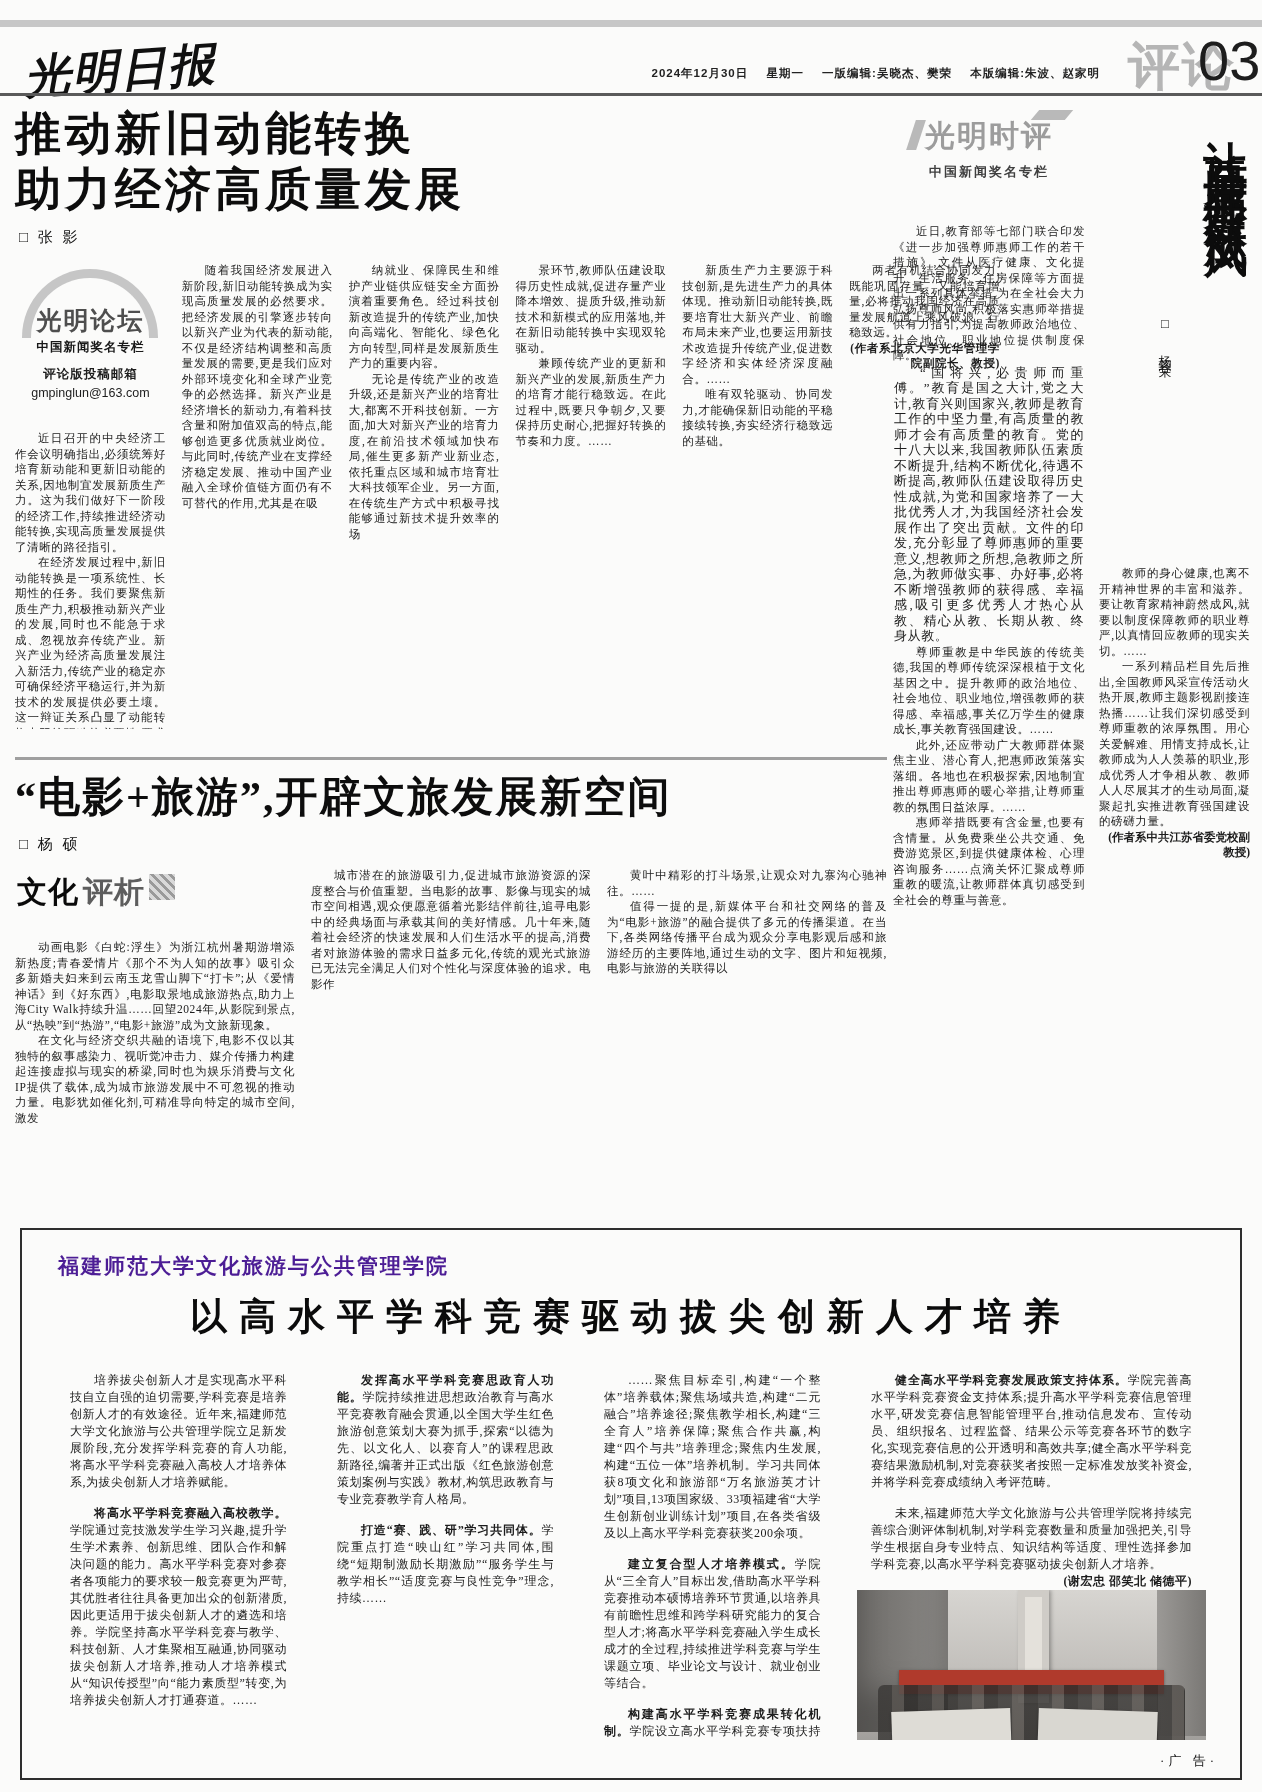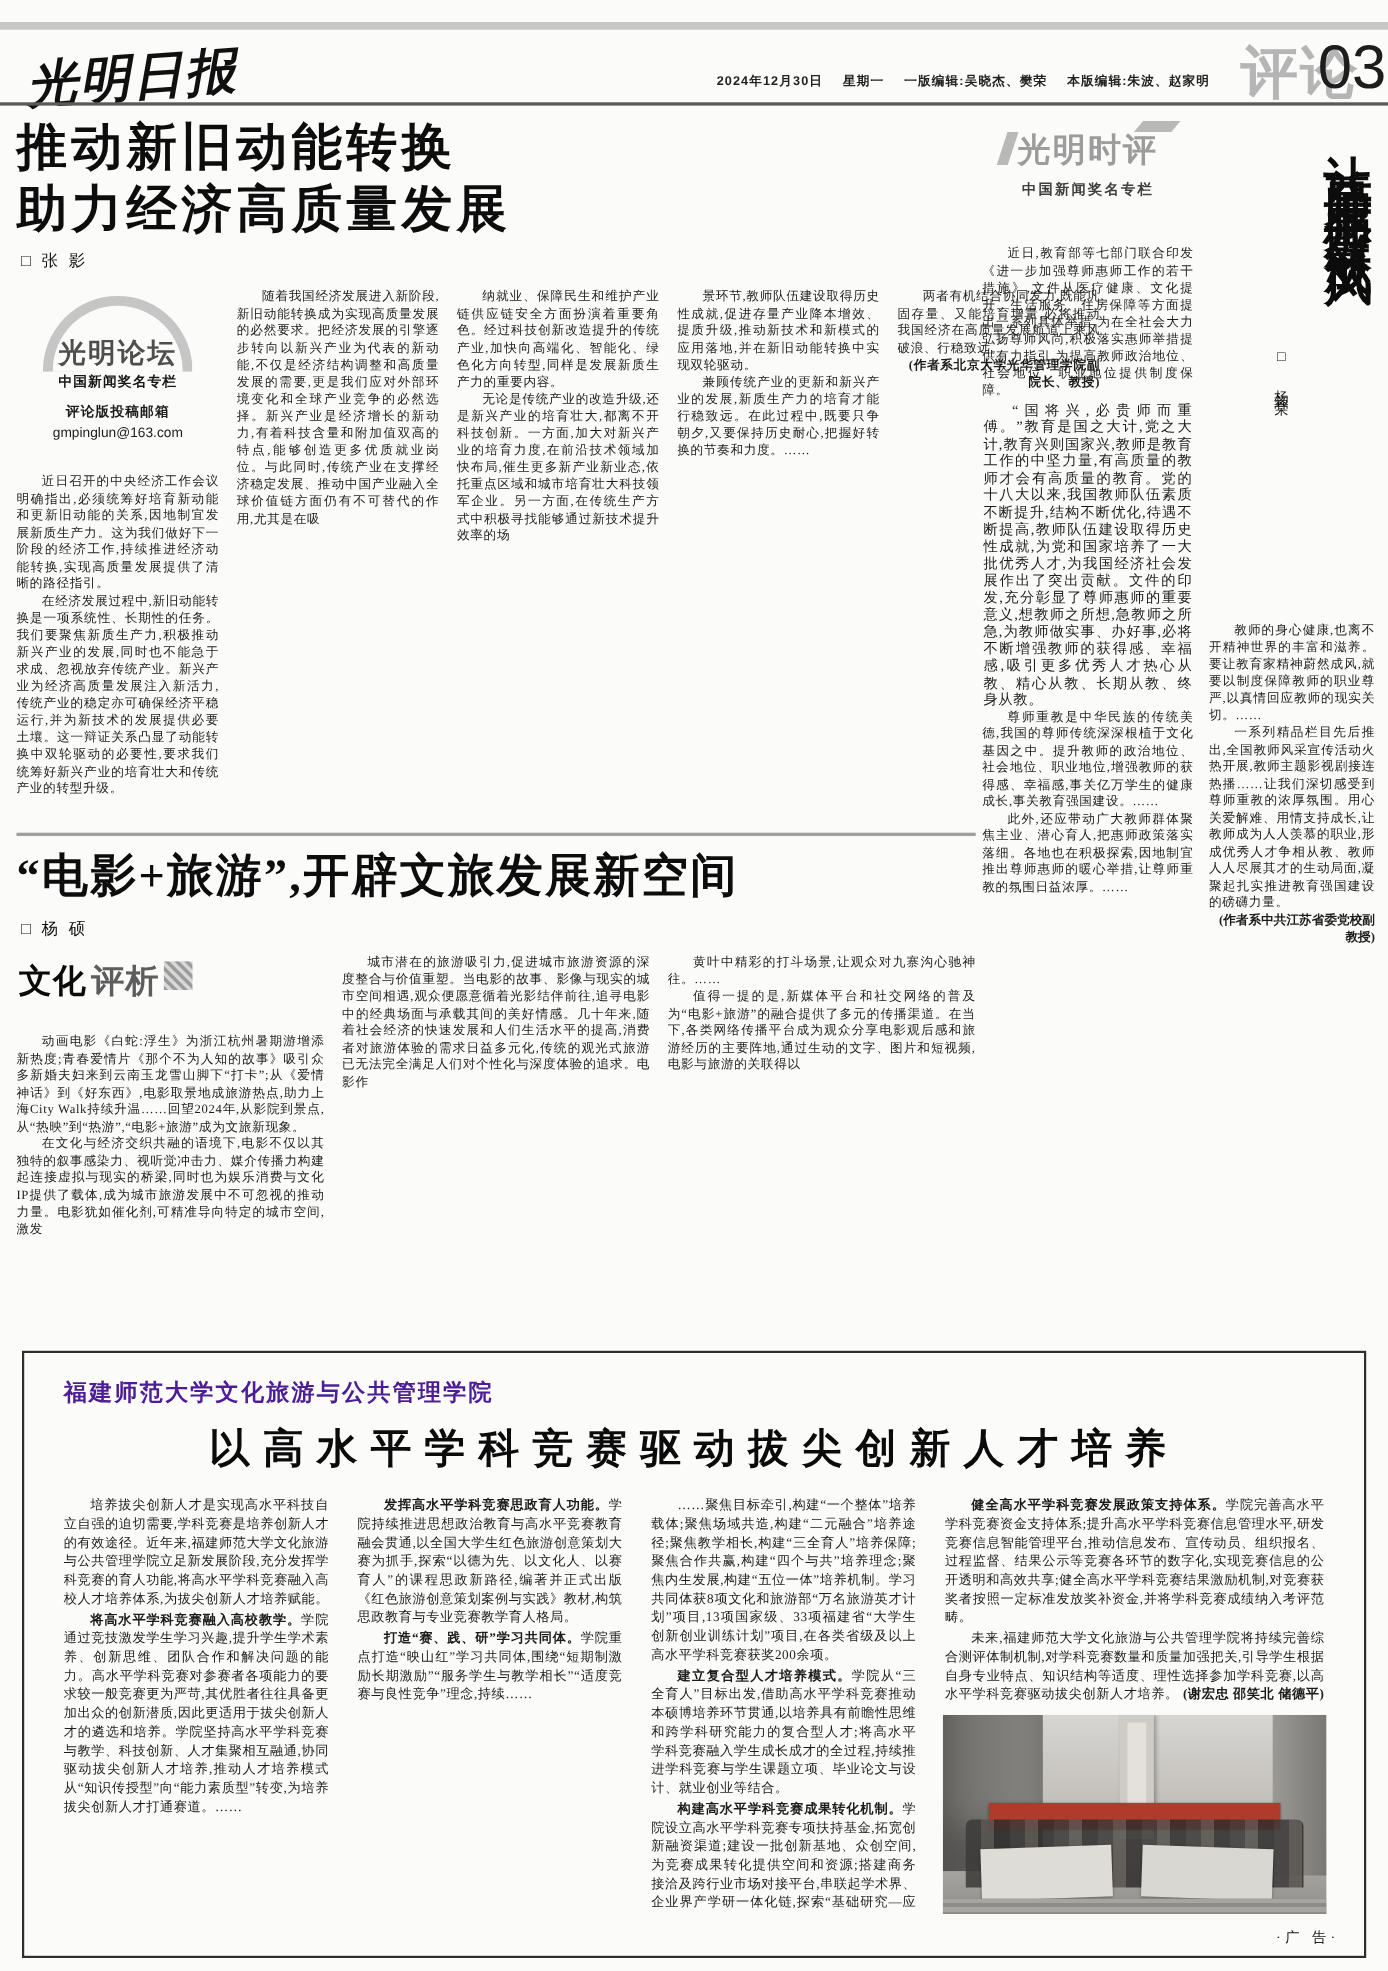--- a/index.html
+++ b/index.html
@@ -45,21 +45,21 @@
   
   .vblock{display:flex;justify-content:flex-end;height:452px;overflow:hidden;}
   .vtitle{writing-mode:vertical-rl;font-size:44px;font-weight:bold;letter-spacing:12px;color:#0c0c0c;line-height:1.15;}
   .vauthor{writing-mode:vertical-rl;font-size:13px;letter-spacing:5px;color:#111;margin:210px 26px 0 0;}
   
   .advbox{border:2px solid #2e2e2e;background:#fbfbfa;}
   .adv-kicker{font-family:"Liberation Sans","DejaVu Sans",sans-serif;font-size:21px;font-weight:bold;letter-spacing:2px;color:#4c1d95;}
   .adv-title{font-size:37px;font-weight:bold;letter-spacing:12px;text-align:center;color:#0b0b0b;}
   .adv-cols{display:flex;gap:22px;overflow:hidden;}
   .adv-col{overflow:hidden;text-align:justify;}
-  .adv-col p{margin:2px;text-indent:2em;font-size:12px;line-height:17px;letter-spacing:.5px;}
+  .adv-col p{margin:14px;text-indent:2em;font-size:12px;line-height:17px;letter-spacing:.5px;}
   .adv-col p strong{letter-spacing:.5px;}
   .adv-byline{font-weight:bold;text-align:right;text-indent:0 !important;}
   .ad-mark{font-size:13px;letter-spacing:4px;color:#222;}
   
   .photo{position:relative;width:100%;height:182px;margin-top:10px;overflow:hidden;
          background:linear-gradient(180deg,#d7d5d1 0%,#bdbab6 55%,#8f8d8a 100%);}
   .photo .bld-l{position:absolute;left:0;top:0;width:26%;height:78%;background:linear-gradient(90deg,#6f6d6a,#8a8885);box-shadow:inset 0 -40px 30px rgba(0,0,0,.25);}
   .photo .bld-r{position:absolute;right:0;top:0;width:14%;height:80%;background:linear-gradient(90deg,#9b9996,#7a7875);}
   .photo .pillar{position:absolute;left:46%;top:0;width:9%;height:62%;background:#cfccc7;box-shadow:2px 0 4px rgba(0,0,0,.3);}
   .photo .sign{position:absolute;left:48%;top:4%;width:5%;height:50%;background:#e4e1db;}
@@ -111,20 +111,24 @@
       </div>
       <div class="col">
         <p>纳就业、保障民生和维护产业链供应链安全方面扮演着重要角色。经过科技创新改造提升的传统产业,加快向高端化、智能化、绿色化方向转型,同样是发展新质生产力的重要内容。</p>
         <p>无论是传统产业的改造升级,还是新兴产业的培育壮大,都离不开科技创新。一方面,加大对新兴产业的培育力度,在前沿技术领域加快布局,催生更多新产业新业态,依托重点区域和城市培育壮大科技领军企业。另一方面,在传统生产方式中积极寻找能够通过新技术提升效率的场</p>
       </div>
       <div class="col">
         <p>景环节,教师队伍建设取得历史性成就,促进存量产业降本增效、提质升级,推动新技术和新模式的应用落地,并在新旧动能转换中实现双轮驱动。</p>
         <p>兼顾传统产业的更新和新兴产业的发展,新质生产力的培育才能行稳致远。在此过程中,既要只争朝夕,又要保持历史耐心,把握好转换的节奏和力度。……</p>
       </div>
       <div class="col">
+        <p>新质生产力主要源于科技创新,是先进生产力的具体体现。推动新旧动能转换,既要培育壮大新兴产业、前瞻布局未来产业,也要运用新技术改造提升传统产业,促进数字经济和实体经济深度融合。……</p>
+        <p>唯有双轮驱动、协同发力,才能确保新旧动能的平稳接续转换,夯实经济行稳致远的基础。</p>
+      </div>
+      <div class="col">
         <p>两者有机结合协同发力,既能巩固存量、又能培育增量,必将推动我国经济在高质量发展航道上乘风破浪、行稳致远。</p>
         <p class="attr">(作者系北京大学光华管理学院副院长、教授)</p>
       </div>
     </div>
   </section>
 
   <div class="abs" style="left:15px;top:757px;width:872px;height:3px;background:#9f9f9f;"></div>
 
   <section class="abs" style="left:15px;top:772px;width:872px;height:422px;">
     <div class="h1" style="font-size:42px;letter-spacing:2px;">“电影+旅游”,开辟文旅发展新空间</div>
@@ -158,20 +162,21 @@
             <span class="slash-l"></span>
             <span class="slash-r"></span>
             <span>光明时评</span>
           </span>
           <div class="ss">中国新闻奖名专栏</div>
         </div>
         <p style="margin:0;text-indent:2em;font-size:11.5px;line-height:15.5px;letter-spacing:.6px;">近日,教育部等七部门联合印发《进一步加强尊师惠师工作的若干措施》,文件从医疗健康、文化提升、生活服务、住房保障等方面提出一系列具体举措,为在全社会大力弘扬尊师风尚,积极落实惠师举措提供有力指引,为提高教师政治地位、社会地位、职业地位提供制度保障。</p>
         <p style="margin:1px;text-indent:2em;font-size:13px;line-height:15.5px;letter-spacing:.6px;">“国将兴,必贵师而重傅。”教育是国之大计,党之大计,教育兴则国家兴,教师是教育工作的中坚力量,有高质量的教师才会有高质量的教育。党的十八大以来,我国教师队伍素质不断提升,结构不断优化,待遇不断提高,教师队伍建设取得历史性成就,为党和国家培养了一大批优秀人才,为我国经济社会发展作出了突出贡献。文件的印发,充分彰显了尊师惠师的重要意义,想教师之所想,急教师之所急,为教师做实事、办好事,必将不断增强教师的获得感、幸福感,吸引更多优秀人才热心从教、精心从教、长期从教、终身从教。</p>
         <p style="margin:0;text-indent:2em;font-size:11.5px;line-height:15.5px;letter-spacing:.6px;">尊师重教是中华民族的传统美德,我国的尊师传统深深根植于文化基因之中。提升教师的政治地位、社会地位、职业地位,增强教师的获得感、幸福感,事关亿万学生的健康成长,事关教育强国建设。……</p>
         <p style="margin:0;text-indent:2em;font-size:11.5px;line-height:15.5px;letter-spacing:.6px;">此外,还应带动广大教师群体聚焦主业、潜心育人,把惠师政策落实落细。各地也在积极探索,因地制宜推出尊师惠师的暖心举措,让尊师重教的氛围日益浓厚。……</p>
+        <p style="margin:0;text-indent:2em;font-size:11.5px;line-height:15.5px;letter-spacing:.6px;">惠师举措既要有含金量,也要有含情量。从免费乘坐公共交通、免费游览景区,到提供健康体检、心理咨询服务……点滴关怀汇聚成尊师重教的暖流,让教师群体真切感受到全社会的尊重与善意。</p>
       </div>
       <div style="width:151px;overflow:hidden;text-align:justify;">
         <div class="vblock">
           <div class="vauthor">□ 杨蓉荣</div>
           <div class="vtitle">让尊师惠师蔚然成风</div>
         </div>
         <p style="margin:8px 0 0 0;text-indent:2em;font-size:11.5px;line-height:15.5px;letter-spacing:.6px;">教师的身心健康,也离不开精神世界的丰富和滋养。要让教育家精神蔚然成风,就要以制度保障教师的职业尊严,以真情回应教师的现实关切。……</p>
         <p style="margin:0;text-indent:2em;font-size:11.5px;line-height:15.5px;letter-spacing:.6px;">一系列精品栏目先后推出,全国教师风采宣传活动火热开展,教师主题影视剧接连热播……让我们深切感受到尊师重教的浓厚氛围。用心关爱解难、用情支持成长,让教师成为人人羡慕的职业,形成优秀人才争相从教、教师人人尽展其才的生动局面,凝聚起扎实推进教育强国建设的磅礴力量。</p>
         <p class="attr" style="margin:0;font-size:11.5px;line-height:15.5px;">(作者系中共江苏省委党校副教授)</p>
       </div>

